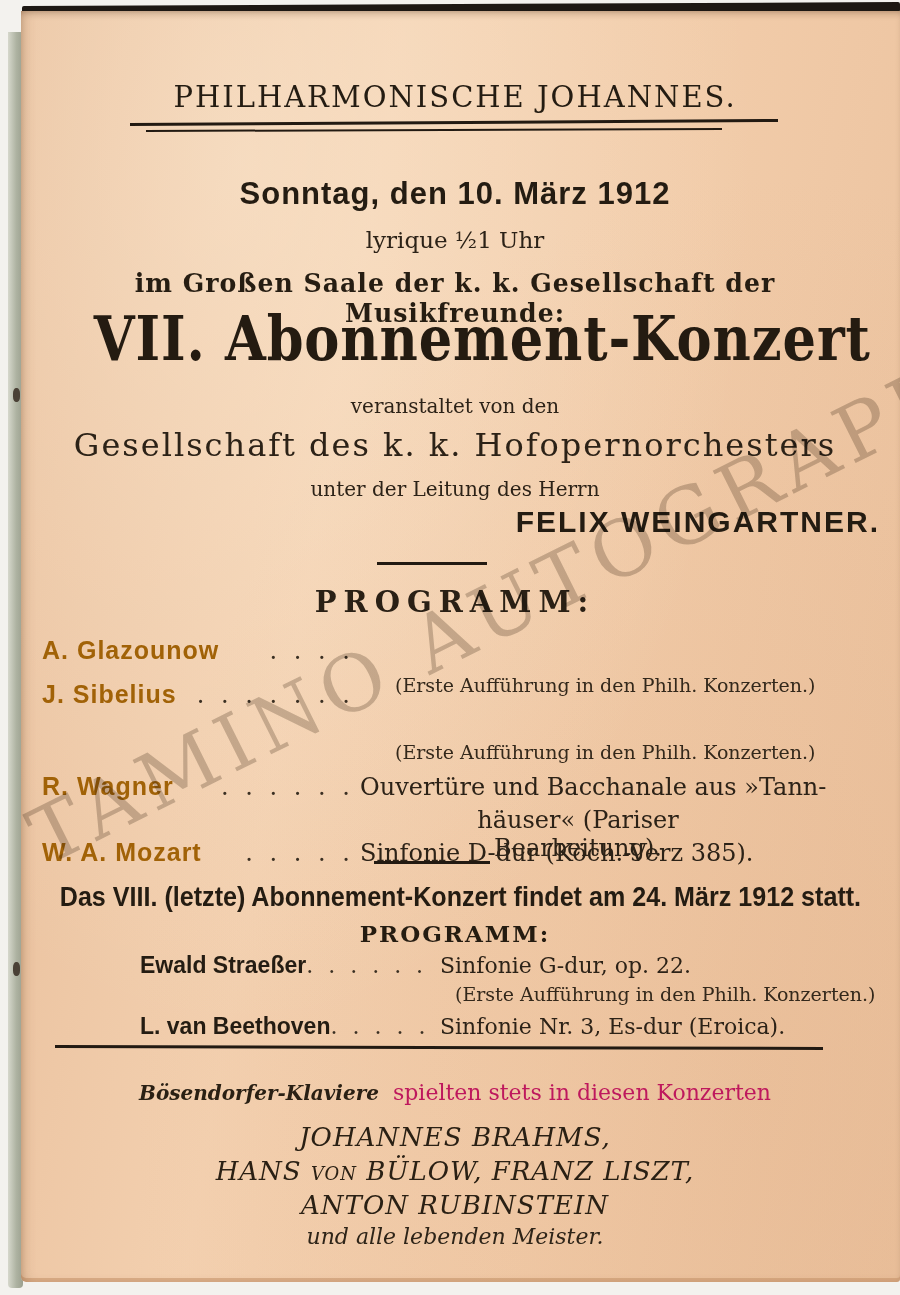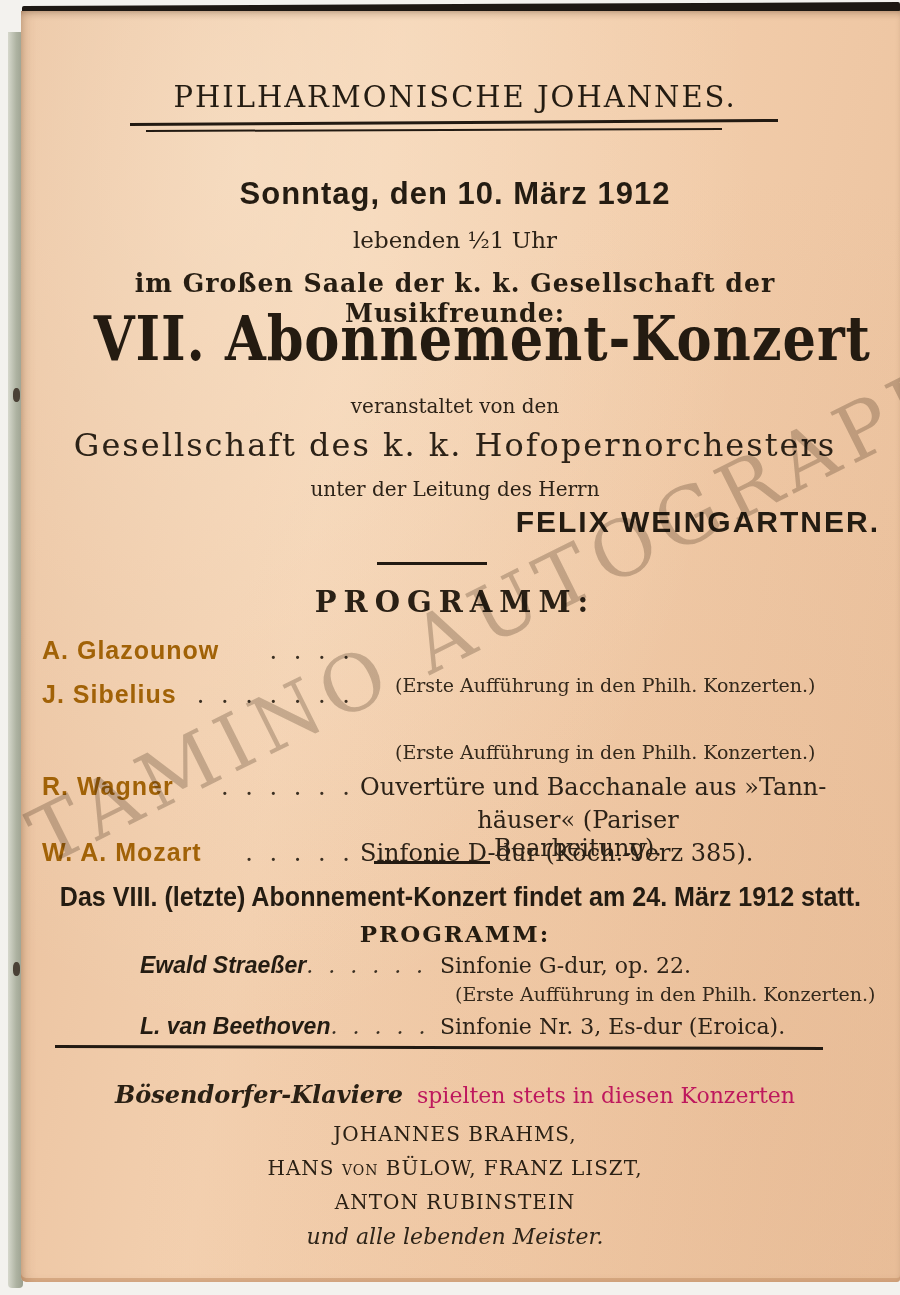--- a/index.html
+++ b/index.html
@@ -49,29 +49,29 @@
   .next-concert{font-family:"Liberation Sans",sans-serif;font-weight:bold;font-size:27px;color:#241c12;transform:scaleX(.93);white-space:nowrap;}
   
   .prog-row{left:42px;right:20px;display:flex;align-items:baseline;color:#2c2217;}
   .prog-left{flex:none;width:318px;display:flex;justify-content:space-between;align-items:baseline;overflow:hidden;white-space:nowrap;}
   .composer{font-family:"Liberation Sans",sans-serif;font-weight:bold;font-size:25px;letter-spacing:1px;color:#a16207;}
   .dots{font-size:24px;word-spacing:9px;padding-right:10px;color:#3a2f22;}
   .work{font-size:24px;white-space:nowrap;}
   .prog-note{left:395px;font-size:19px;color:#33281b;white-space:nowrap;}
   .work-cont{left:408px;width:340px;text-align:center;font-size:24px;color:#2c2217;}
   .prog2-row{left:120px;right:20px;display:flex;align-items:baseline;color:#2c2217;}
-  .prog2-left{flex:none;width:320px;padding-left:20px;box-sizing:border-box;display:flex;justify-content:space-between;align-items:baseline;overflow:hidden;white-space:nowrap;font-style:italic;}
+  .prog2-left{flex:none;width:320px;padding-left:20px;box-sizing:border-box;display:flex;justify-content:space-between;align-items:baseline;overflow:hidden;white-space:nowrap;}
   .composer2{font-family:"Liberation Sans",sans-serif;font-weight:bold;font-size:23px;color:#241c12;}
   .dots2{font-size:22px;word-spacing:8px;padding-right:10px;color:#3a2f22;}
   .work2{font-size:22px;white-space:nowrap;}
   .note2{left:455px;font-size:19px;color:#33281b;white-space:nowrap;}
   
-  .adv1 .brand{font-style:italic;font-weight:bold;font-size:24px;color:#2a2014;}
+  .adv1 .brand{font-style:italic;font-weight:bold;font-size:20px;color:#2a2014;}
   .adv1 .rest{font-size:22px;margin-left:14px;color:#be185d;}
-  .adv-caps{font-size:20px;letter-spacing:1px;font-variant:small-caps;color:#2a2014;}
+  .adv-caps{font-style:italic;font-size:26px;letter-spacing:1px;font-variant:small-caps;color:#2a2014;}
   .adv-last{font-style:italic;font-size:22px;color:#2e2418;}
   
   .watermark{
     left:-15px;top:585px;width:950px;text-align:center;
     font-size:78px;letter-spacing:8px;white-space:nowrap;
     color:#6e6453;opacity:.34;mix-blend-mode:multiply;
     transform:rotate(-26.5deg);transform-origin:center;
     pointer-events:none;
   }
 </style>
@@ -83,21 +83,21 @@
 <div class="abs stitch" style="top:388px;"></div>
 <div class="abs stitch" style="top:962px;"></div>
 
 <div class="abs paper"></div>
 
 <div class="abs line header-caps" style="top:80px;">PHILHARMONISCHE JOHANNES.</div>
 <div class="abs rule" style="top:121px;left:130px;width:648px;transform:rotate(-0.35deg);"></div>
 <div class="abs rule" style="top:129px;left:146px;width:576px;height:2px;transform:rotate(-0.2deg);"></div>
 
 <div class="abs line date-line" style="top:176px;">Sonntag, den 10. März 1912</div>
-<div class="abs line time-line" style="top:227px;">lebenden ½1 Uhr</div>
+<div class="abs line time-line" style="top:227px;">lyrique ½1 Uhr</div>
 <div class="abs line venue-line" style="top:268px;">im Großen Saale der k. k. Gesellschaft der Musikfreunde:</div>
 <div class="abs line big-title" style="top:302px;">VII. Abonnement-Konzert</div>
 <div class="abs line small-line" style="top:394px;">veranstaltet von den</div>
 <div class="abs line orch-line" style="top:426px;">Gesellschaft des k. k. Hofopernorchesters</div>
 <div class="abs line small-line" style="top:477px;">unter der Leitung des Herrn</div>
 <div class="abs line conductor" style="top:505px;">FELIX WEINGARTNER.</div>
 
 <div class="abs rule" style="top:562px;left:377px;width:110px;"></div>
 
 <div class="abs line prog-head1" style="top:585px;">PROGRAMM:</div>

